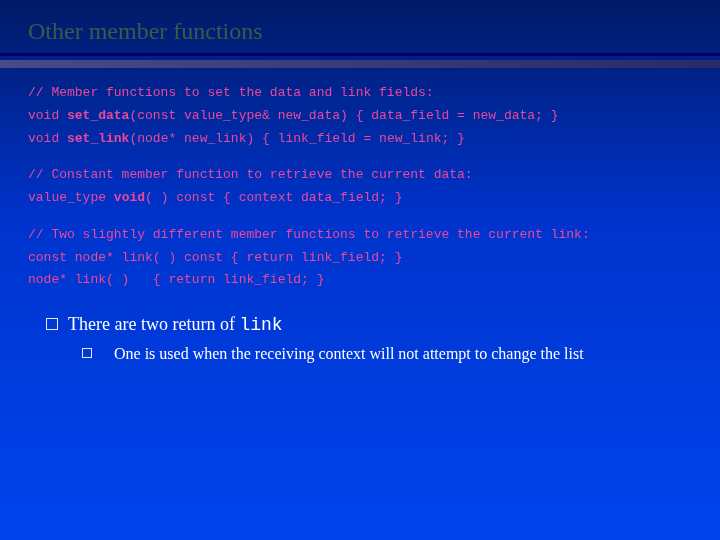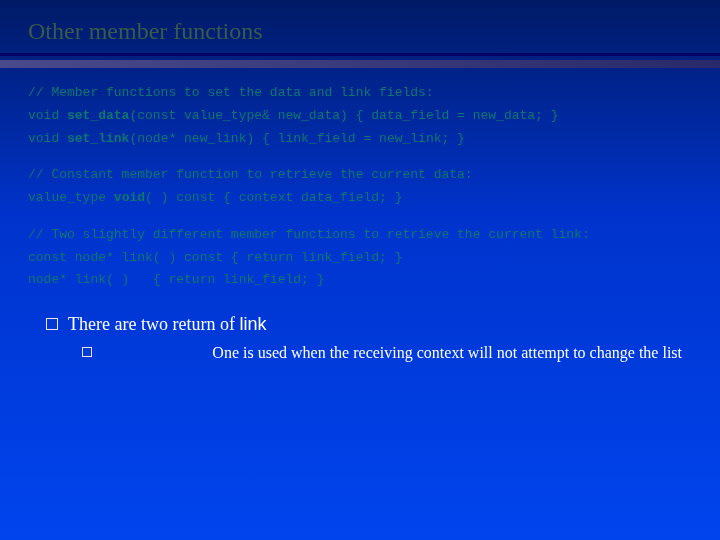--- a/index.html
+++ b/index.html
@@ -27,21 +27,21 @@
   background: linear-gradient(to right, #4a4a8a 0%, #2a2a6a 100%);
   margin-bottom: 14px;
 }
 .content {
   padding: 0 28px;
 }
 .code-block {
   font-family: "Courier New", monospace;
   font-size: 13px;
   line-height: 1.75;
-  color: #0f766e;
+  color: #ec4899;
   margin-bottom: 14px;
   white-space: pre;
 }
 .code-block .b { font-weight: bold; }
 .bullets {
   padding: 6px 10px 0 18px;
 }
 .bullets li {
   list-style: none;
   position: relative;
@@ -59,29 +59,28 @@
   height: 10px;
   border: 1.5px solid #e8e8e8;
   background: transparent;
 }
 .bullets ul {
   margin-top: 6px;
   padding-left: 14px;
 }
 .bullets ul li {
   font-size: 16px;
-  padding-left: 16px;
-  text-align: right;
+  padding-left: 32px;
 }
 .bullets ul li::before {
   width: 8px;
   height: 8px;
   top: 5px;
 }
-.monow { font-family: Liberation Sans, sans-serif; }
+.monow { font-family: Liberation Mono, monospace; }
 </style>
 </head>
 <body>
 
 <h1 class="title">Other member functions</h1>
 <div class="divider"></div>
 <div class="divider2"></div>
 
 <div class="content">
 

